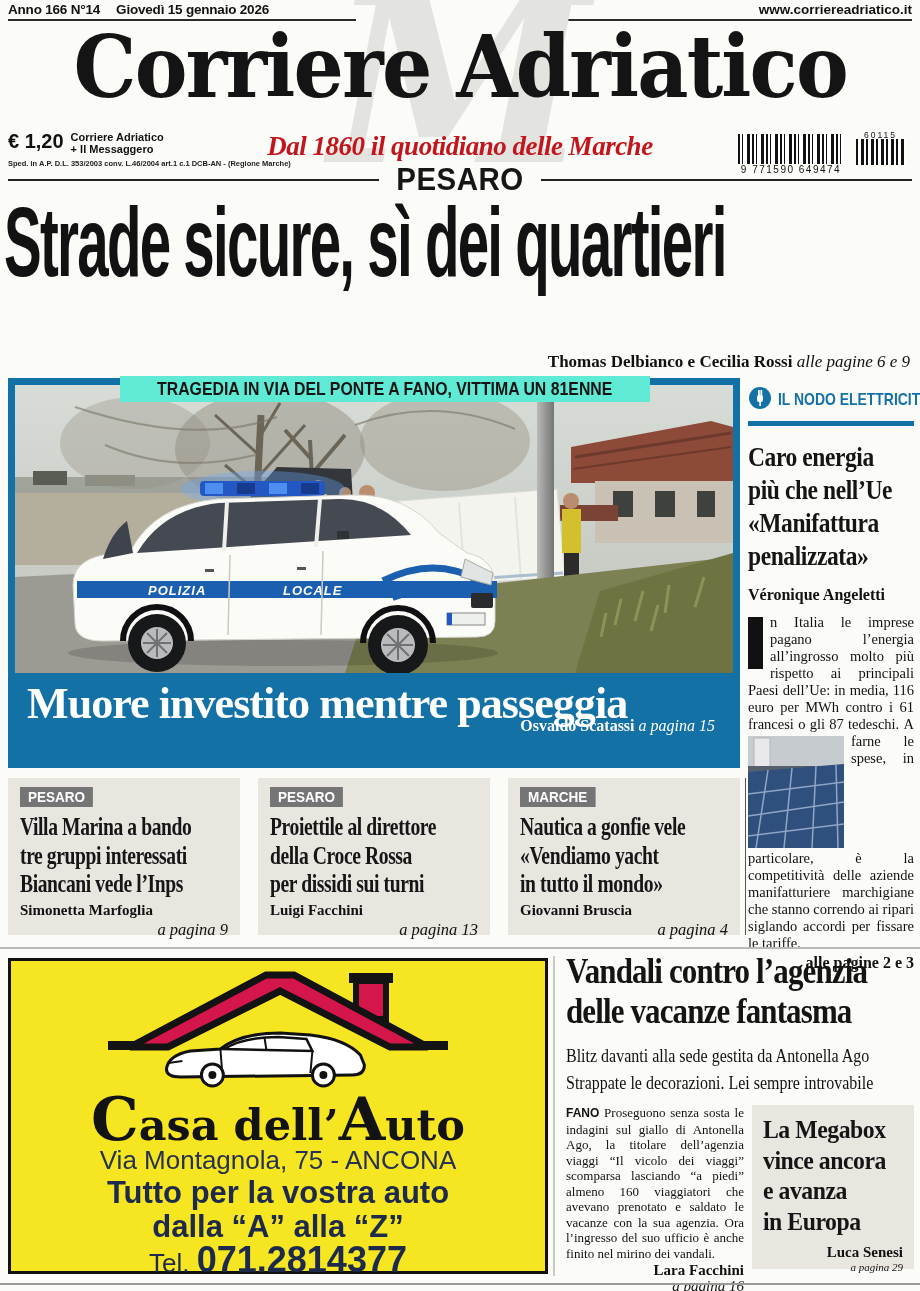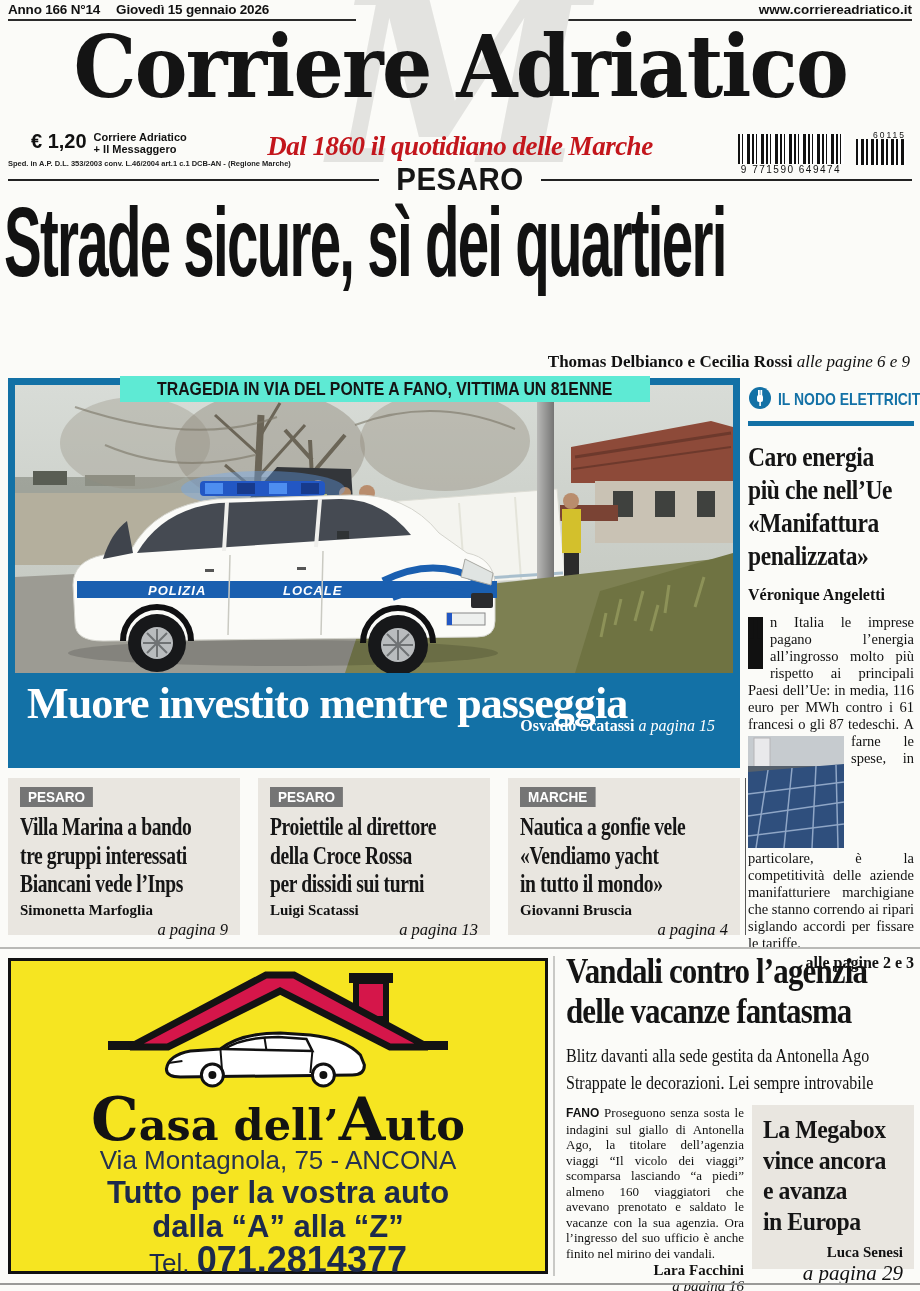--- a/index.html
+++ b/index.html
@@ -12,28 +12,28 @@
   .topbar-right { position:absolute; right:8px; top:2px; font-family:"Liberation Sans",sans-serif; font-weight:bold; font-size:13.5px; color:#111; }
   .toprule-l { position:absolute; left:8px; top:19px; width:348px; height:2px; background:#2b2b2b; }
   .toprule-r { position:absolute; left:552px; top:19px; width:360px; height:2px; background:#2b2b2b; }
 
   
   .watermark { position:absolute; left:50%; top:-38px; transform:translateX(-50%); font-family:"DejaVu Serif",serif; font-weight:bold; font-style:italic; font-size:235px; color:#e3e3e0; z-index:0; line-height:1; }
   .masthead { position:absolute; left:0; top:22px; width:100%; text-align:center; z-index:1; }
   .masthead span { display:inline-block; font-family:"DejaVu Serif",serif; font-weight:bold; font-size:86px; line-height:1.05; color:#141414; letter-spacing:-2px; transform:scaleX(0.92); white-space:nowrap; }
   .priceblock { position:absolute; left:8px; top:130px; z-index:2; }
   .price-row { display:flex; align-items:flex-start; gap:7px; font-family:"Liberation Sans",sans-serif; }
-  .price-amount { font-size:20px; font-weight:bold; color:#111;margin-left:23px; }
+  .price-amount { font-size:20px; font-weight:bold; color:#111; }
   .price-bundle { font-size:11px; font-weight:bold; line-height:1.1; color:#111; padding-top:1px; }
   .price-legal { margin-top:4px; font-family:"Liberation Sans",sans-serif; font-size:7.5px; font-weight:bold; color:#222; width:300px; }
   .tagline { position:absolute; left:0; top:131px; width:100%; text-align:center; z-index:2; font-style:italic; font-weight:bold; font-size:27px; color:#c3161c; letter-spacing:-0.5px; }
   .barcode { position:absolute; right:10px; top:130px; width:172px; height:44px; z-index:2; }
   .bc-main { position:absolute; left:0; top:4px; width:106px; height:30px; background:repeating-linear-gradient(90deg,#111 0 2px,#fff 2px 4px,#111 4px 5px,#fff 5px 9px,#111 9px 12px,#fff 12px 14px); }
   .bc-num { position:absolute; left:0; top:34px; width:106px; text-align:center; font-family:"Liberation Sans",sans-serif; font-size:10px; letter-spacing:1.5px; color:#111; }
-  .bc-addon-num { position:absolute; left:118px; top:0; width:50px; text-align:right; font-family:"Liberation Sans",sans-serif; font-size:8.5px; letter-spacing:2px; color:#111; }
+  .bc-addon-num { position:absolute; left:126px; top:0; width:50px; text-align:left; font-family:"Liberation Sans",sans-serif; font-size:8.5px; letter-spacing:2px; color:#111; }
   .bc-addon { position:absolute; left:118px; top:9px; width:50px; height:26px; background:repeating-linear-gradient(90deg,#111 0 2px,#fff 2px 5px,#111 5px 8px,#fff 8px 10px); }
   .edition-row { position:absolute; left:8px; top:162px; width:904px; display:flex; align-items:center; gap:14px; z-index:2; }
   .edition-row .rule { flex:1; height:2px; background:#222; }
   .edition-label { font-family:"Liberation Sans",sans-serif; font-weight:900; font-size:31px; letter-spacing:0.5px; color:#161616; transform:scaleX(0.95); }
 
   
   .lead-headline { position:absolute; left:4px; top:192px; white-space:nowrap; font-family:"Liberation Sans",sans-serif; font-weight:bold; font-size:99px; letter-spacing:-3px; color:#121212; transform:scaleX(0.57); transform-origin:left top; line-height:1.0; }
   .lead-deck { position:absolute; left:8px; top:299px; }
   .lead-deck div { white-space:nowrap; font-size:28px; line-height:1.1; color:#111; letter-spacing:-0.3px; transform:scaleX(0.88); transform-origin:left top; }
   .lead-byline { position:absolute; right:10px; top:352px; font-size:17px; color:#111; }
@@ -93,21 +93,21 @@
   .vandali-hl div { white-space:nowrap; font-weight:bold; font-size:36px; line-height:1.1; letter-spacing:-1px; color:#141414; transform:scaleX(0.86); transform-origin:left top; }
   .vandali-deck { margin-top:12px; }
   .vandali-deck div { white-space:nowrap; font-size:19.5px; line-height:1.35; color:#111; transform:scaleX(0.82); transform-origin:left top; }
   .fano { position:absolute; left:566px; top:1105px; width:178px; font-size:13px; line-height:15.5px; text-align:justify; color:#111; }
   .fano .kick { font-family:"Liberation Sans",sans-serif; font-weight:bold; font-size:12px; }
   .fano-byline { text-align:right; font-weight:bold; font-size:15px; margin-top:2px; }
   .fano-pageref { text-align:right; font-style:italic; font-size:15px; }
   .megabox { position:absolute; left:752px; top:1105px; width:162px; height:164px; background:#e9e6e0; padding:10px 11px; }
   .megabox-hl div { white-space:nowrap; font-weight:bold; font-size:25px; line-height:1.22; letter-spacing:-0.5px; color:#151515; transform:scaleX(0.95); transform-origin:left top; }
   .megabox-byline { margin-top:7px; text-align:right; font-weight:bold; font-size:15px; color:#111; }
-  .megabox-pageref { text-align:right; font-style:italic; font-size:21px; color:#111; }
+  .megabox-pageref { text-align:right; font-style:italic; font-size:11px; color:#111; }
 </style>
 </head>
 <body>
 
 <div class="page">
 
   <div class="topbar-left">
     <span>Anno 166 N°14</span><span>Giovedì 15 gennaio 2026</span>
   </div>
   <div class="topbar-right">www.corriereadriatico.it</div>
@@ -303,21 +303,21 @@
     <div class="brief-byline">Simonetta Marfoglia</div>
     <div class="brief-pageref">a pagina 9</div>
   </div>
   <div class="brief" style="left:258px">
     <span class="brief-kicker">PESARO</span>
     <div class="brief-hl">
       <div>Proiettile al direttore</div>
       <div>della Croce Rossa</div>
       <div>per dissidi sui turni</div>
     </div>
-    <div class="brief-byline">Luigi Scatassi</div>
+    <div class="brief-byline">Luigi Facchini</div>
     <div class="brief-pageref">a pagina 13</div>
   </div>
   <div class="brief" style="left:508px">
     <span class="brief-kicker">MARCHE</span>
     <div class="brief-hl">
       <div>Nautica a gonfie vele</div>
       <div>«Vendiamo yacht</div>
       <div>in tutto il mondo»</div>
     </div>
     <div class="brief-byline">Giovanni Bruscia</div>

